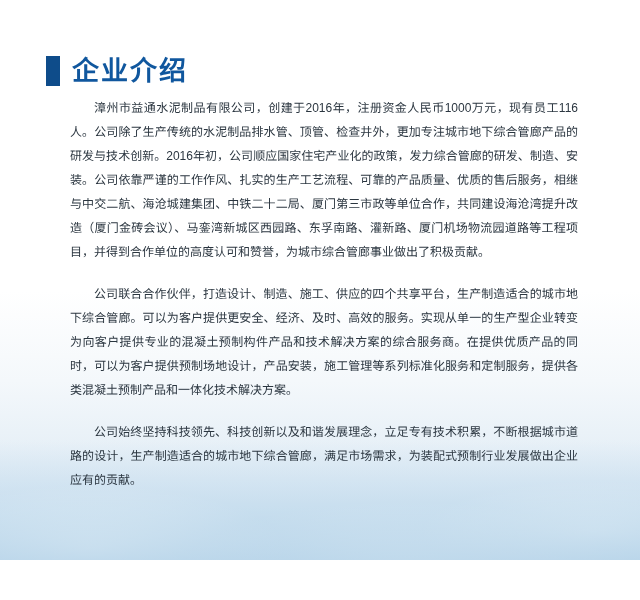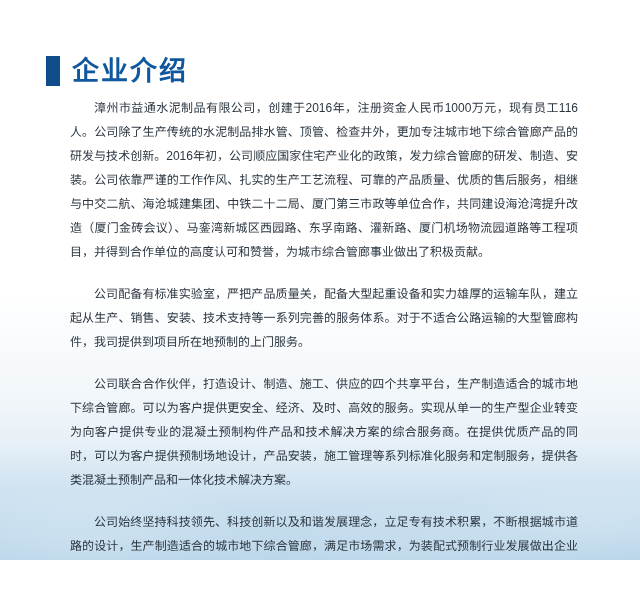--- a/index.html
+++ b/index.html
@@ -102,18 +102,17 @@
   <div class="cloud-wash"></div>
   <div class="cloud-wash2"></div>
 
   <div class="title-block">
     <div class="title-bar"></div>
     <div class="title-text">企业介绍</div>
   </div>
 
   <div class="body-copy">
     <p class="para">漳州市益通水泥制品有限公司，创建于2016年，注册资金人民币1000万元，现有员工116人。公司除了生产传统的水泥制品排水管、顶管、检查井外，更加专注城市地下综合管廊产品的研发与技术创新。2016年初，公司顺应国家住宅产业化的政策，发力综合管廊的研发、制造、安装。公司依靠严谨的工作作风、扎实的生产工艺流程、可靠的产品质量、优质的售后服务，相继与中交二航、海沧城建集团、中铁二十二局、厦门第三市政等单位合作，共同建设海沧湾提升改造（厦门金砖会议）、马銮湾新城区西园路、东孚南路、灌新路、厦门机场物流园道路等工程项目，并得到合作单位的高度认可和赞誉，为城市综合管廊事业做出了积极贡献。</p>
-    <p class="para">公司配备有标准实验室，严把产品质量关，配备大型起重设备和实力雄厚的运输车队，建立起从生产、销售、安装、技术支持等一系列完善的服务体系。对于不适合公路运输的大型管廊构件，我司提供到项目所在地预制的上门服务。</p>
     <p class="para">公司联合合作伙伴，打造设计、制造、施工、供应的四个共享平台，生产制造适合的城市地下综合管廊。可以为客户提供更安全、经济、及时、高效的服务。实现从单一的生产型企业转变为向客户提供专业的混凝土预制构件产品和技术解决方案的综合服务商。在提供优质产品的同时，可以为客户提供预制场地设计，产品安装，施工管理等系列标准化服务和定制服务，提供各类混凝土预制产品和一体化技术解决方案。</p>
     <p class="para">公司始终坚持科技领先、科技创新以及和谐发展理念，立足专有技术积累，不断根据城市道路的设计，生产制造适合的城市地下综合管廊，满足市场需求，为装配式预制行业发展做出企业应有的贡献。</p>
   </div>
 
 </div>
 
 </body></html>

